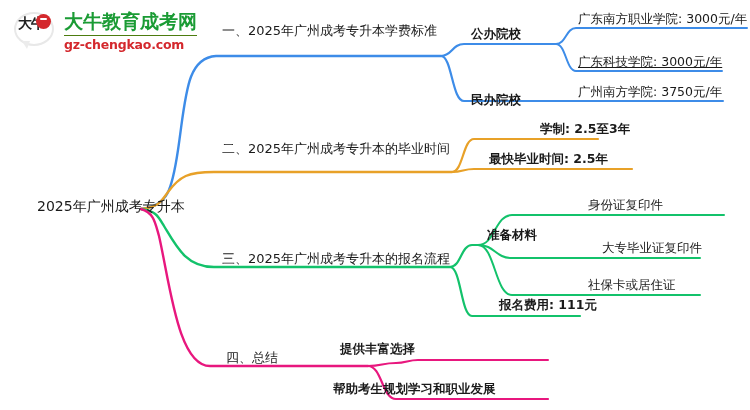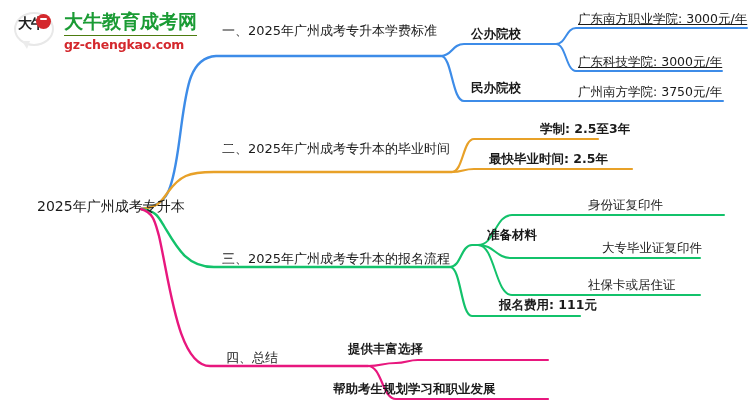--- a/index.html
+++ b/index.html
@@ -80,33 +80,33 @@
       <path d="M141 209 C 154 213, 155 222, 159 236 C 170 284, 178 366, 210 366 L 368 366" stroke="#e8177e" stroke-width="2.4"></path>
       <path d="M368 366 C 382 366, 382 363, 396 363 C 406 363, 408 360, 418 360 L 440 360" stroke="#e8177e" stroke-width="2.2"></path>
       <path d="M368 366 C 382 366, 382 399, 396 399 L 548 399" stroke="#e8177e" stroke-width="2.2"></path>
       <path d="M440 360 L 548 360" stroke="#e8177e" stroke-width="2"></path>
     </svg>
 
   <div class="node n-root" style="left:4px;top:198px;">2025年广州成考专升本</div>
 
   <div class="node n-l1" style="left:222px;top:22px;">一、2025年广州成考专升本学费标准</div>
   <div class="node n-l2" style="left:471px;top:26px;">公办院校</div>
-  <div class="node n-l2" style="left:471px;top:80px;">民办院校</div>
-  <div class="node n-l3" style="left:578px;top:11px;text-decoration:underline;">广东南方职业学院: 3000元/年</div>
+  <div class="node n-l2" style="left:471px;top:92px;">民办院校</div>
+  <div class="node n-l3" style="left:578px;top:11px;">广东南方职业学院: 3000元/年</div>
   <div class="node n-l3" style="left:578px;top:54px;text-decoration:underline;">广东科技学院: 3000元/年</div>
   <div class="node n-l3" style="left:578px;top:84px;">广州南方学院: 3750元/年</div>
 
   <div class="node n-l1" style="left:222px;top:140px;">二、2025年广州成考专升本的毕业时间</div>
   <div class="node n-l2" style="left:509px;top:121px;margin-left:31px;">学制: 2.5至3年</div>
   <div class="node n-l2" style="left:489px;top:151px;">最快毕业时间: 2.5年</div>
 
   <div class="node n-l1" style="left:222px;top:250px;">三、2025年广州成考专升本的报名流程</div>
   <div class="node n-l2" style="left:487px;top:227px;">准备材料</div>
   <div class="node n-l2" style="left:499px;top:297px;">报名费用: 111元</div>
   <div class="node n-l3" style="left:588px;top:197px;">身份证复印件</div>
   <div class="node n-l3" style="left:588px;top:240px;margin-left:14px;">大专毕业证复印件</div>
   <div class="node n-l3" style="left:588px;top:277px;">社保卡或居住证</div>
 
   <div class="node n-l1" style="left:226px;top:349px;">四、总结</div>
-  <div class="node n-l2" style="left:348px;top:341px;">提供丰富选择</div>
+  <div class="node n-l2" style="left:340px;top:341px;">提供丰富选择</div>
   <div class="node n-l2" style="left:333px;top:381px;">帮助考生规划学习和职业发展</div>
 
 </div>
 
 </body></html>

